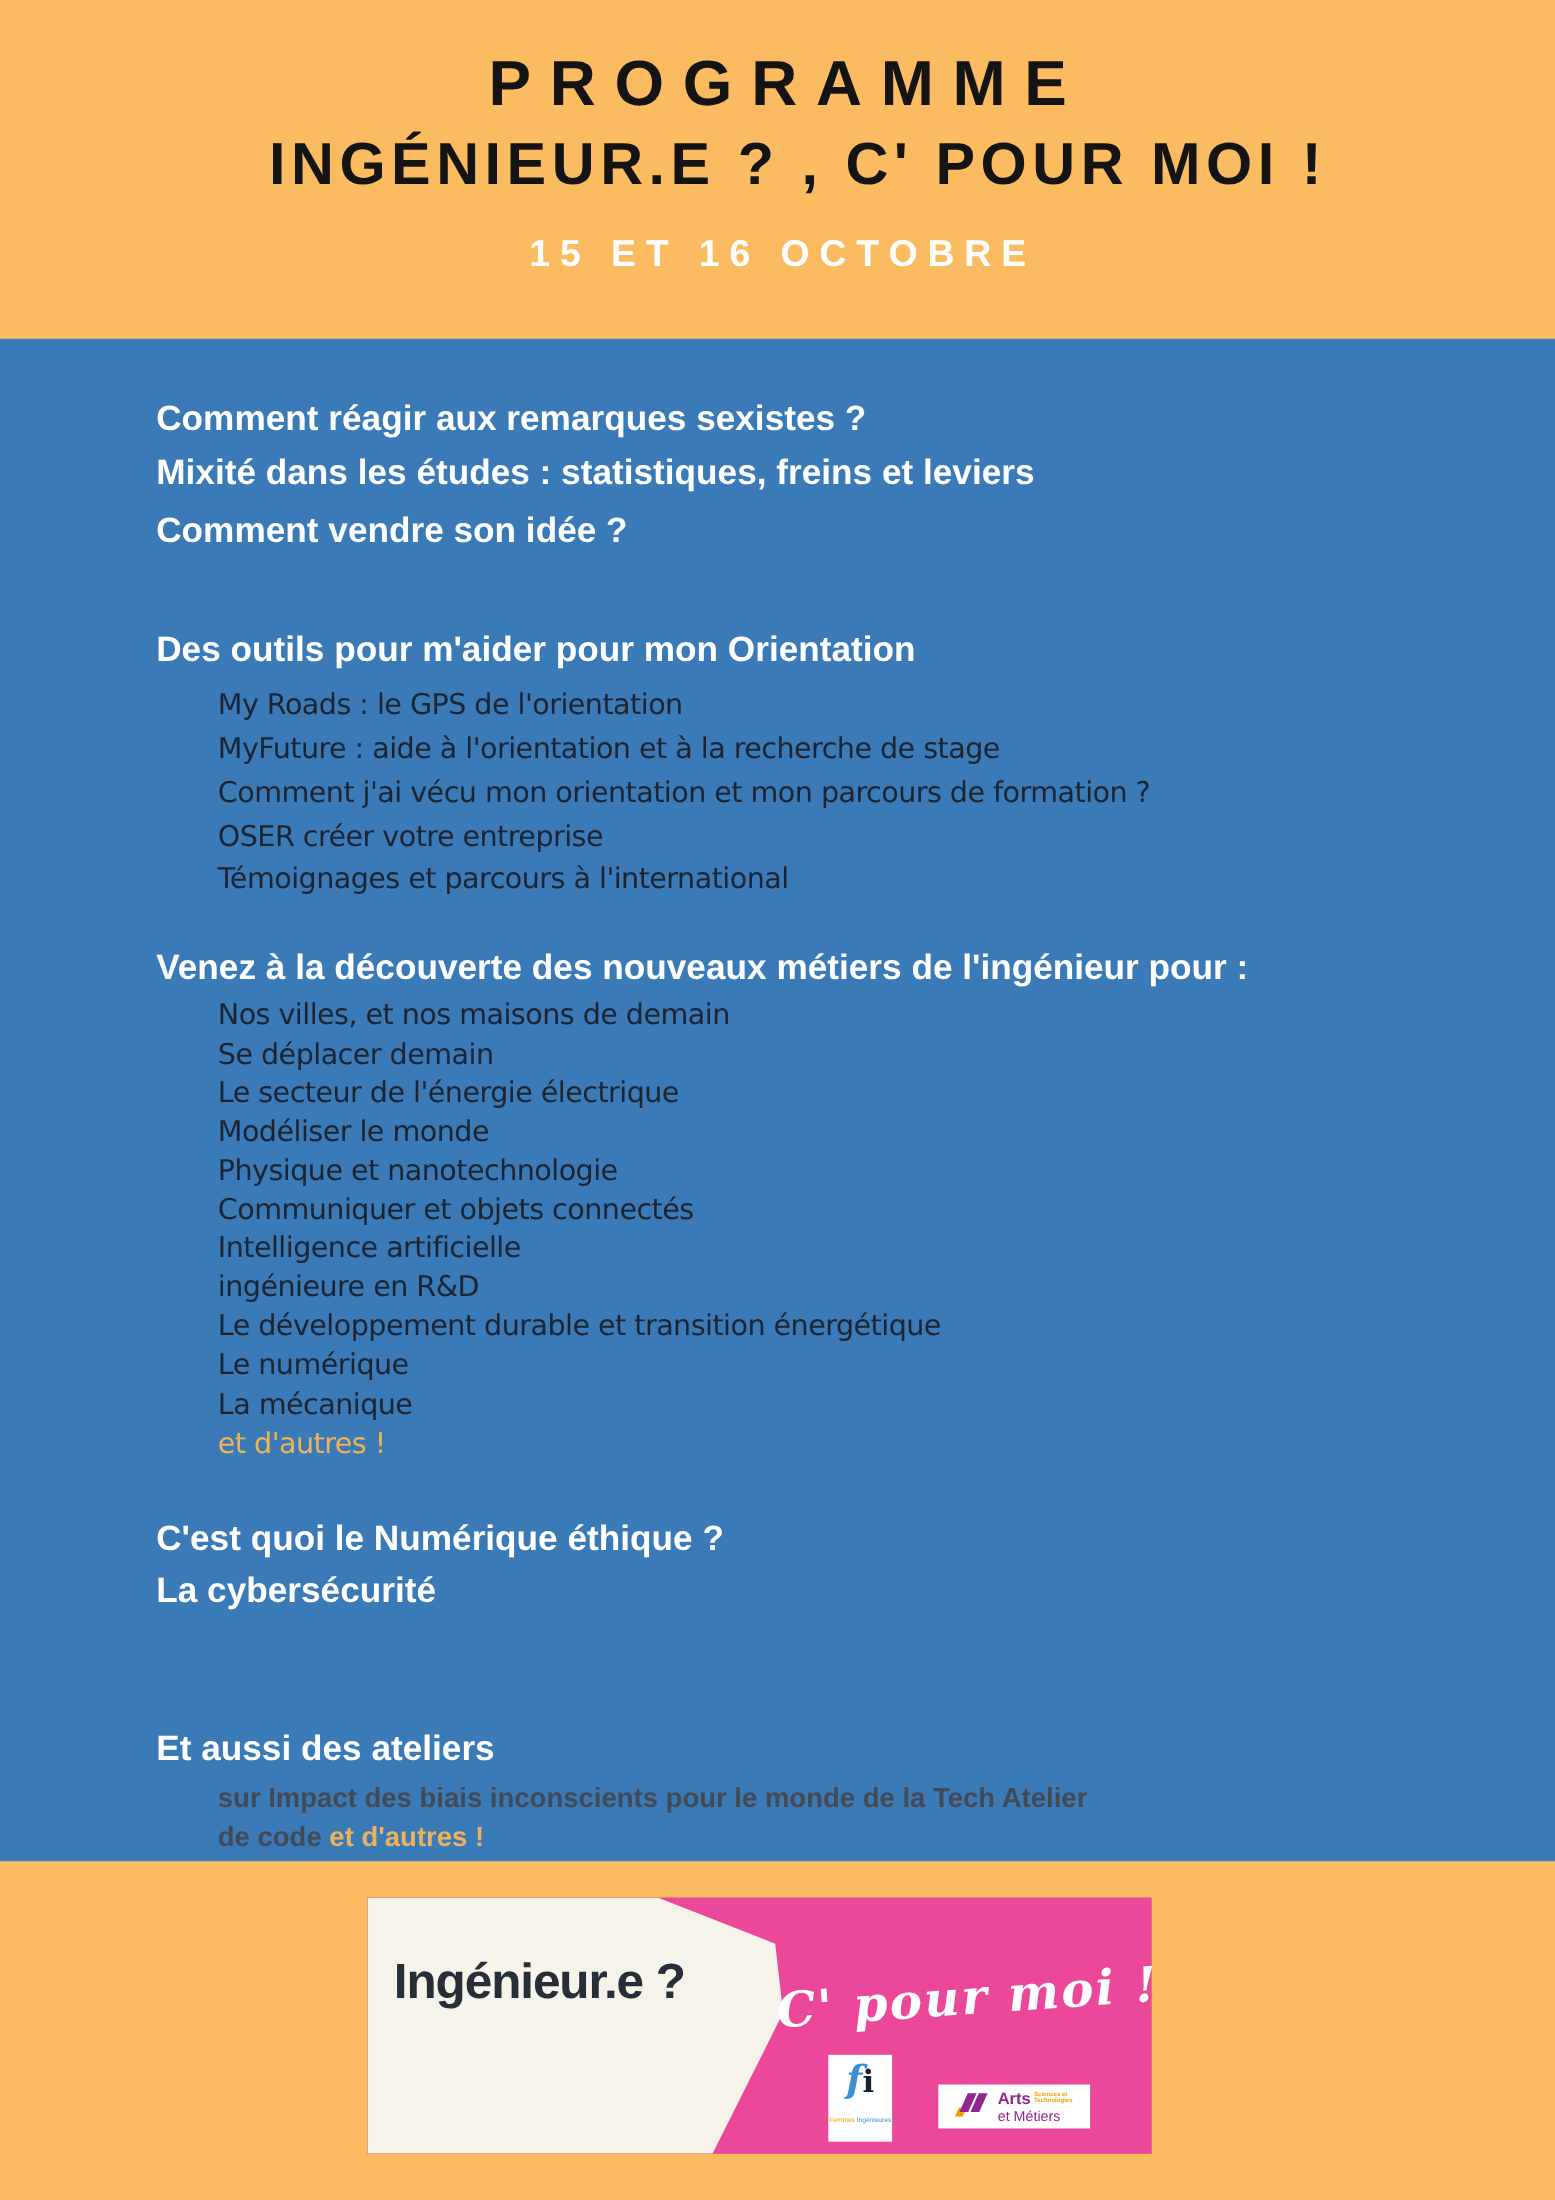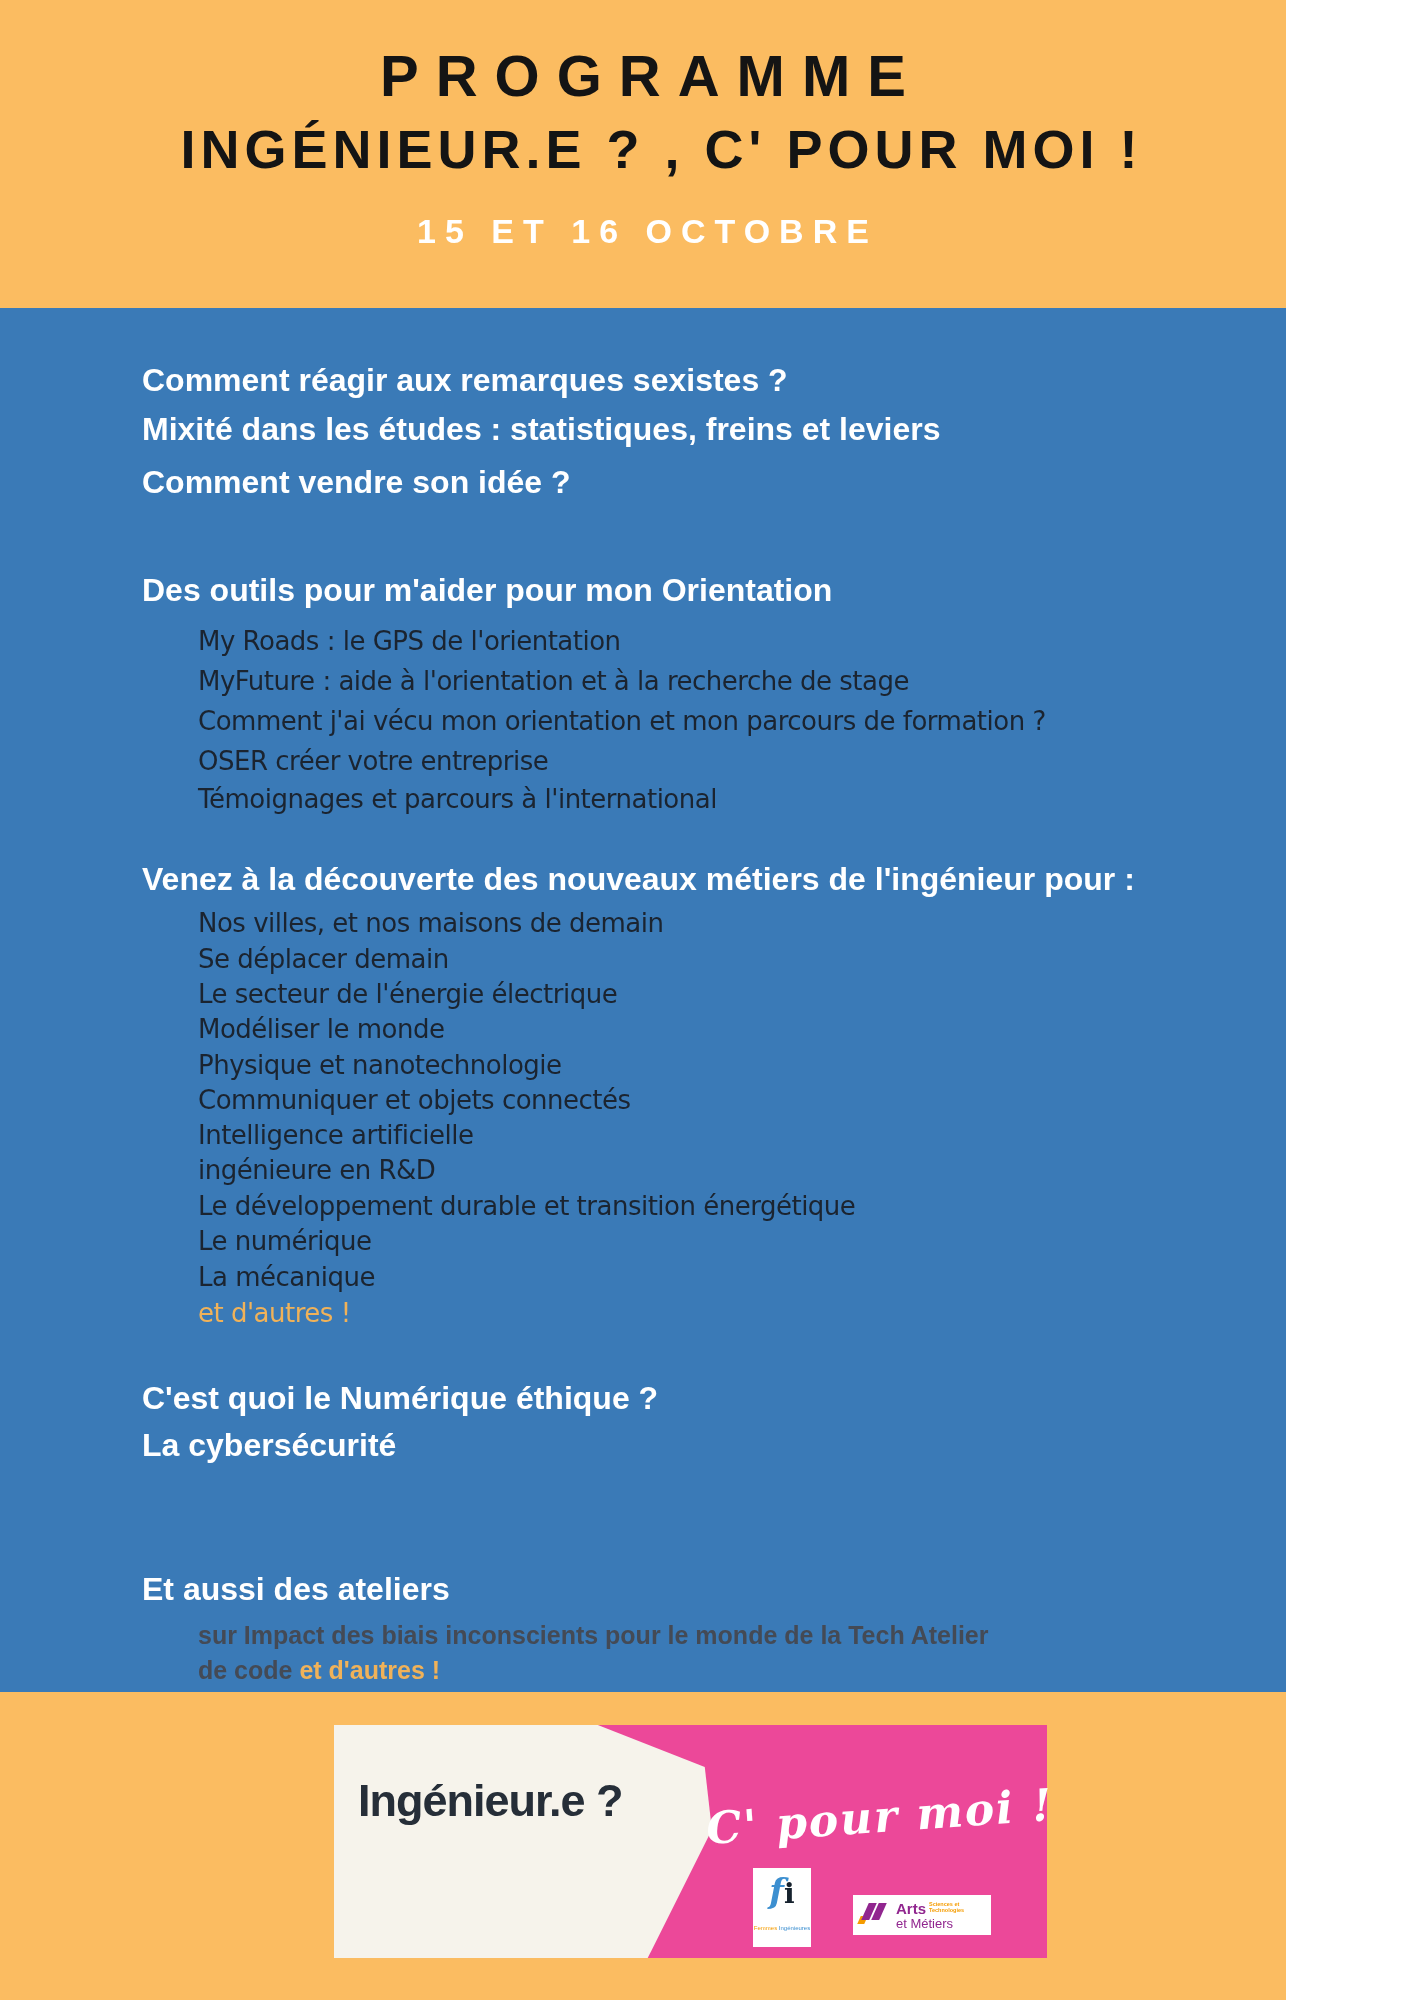--- a/index.html
+++ b/index.html
@@ -1,18 +1,18 @@
 <!DOCTYPE html>
 <html><head>
 <meta charset="utf-8">
 <style>
   html,body { margin:0; padding:0; }
   .poster {
     position:relative;
-    width:1286px; height:2000px;
+    width:1414px; height:2000px;
     background:#FBBC61;
     font-family:"Liberation Sans", sans-serif;
     overflow:hidden;
   }
   
   .header { position:absolute; top:0; left:0; width:100%; height:308px; text-align:center; }
   .title1 {
     position:absolute; top:42px; left:0; width:100%;
     font-size:58px; font-weight:bold; color:#141414;
     letter-spacing:17px; text-indent:17px;
@@ -73,21 +73,21 @@
     background:#ffffff; text-align:center;
   }
   .fi-glyph { margin-top:6px; line-height:34px; }
   .fi-f { font-family:"DejaVu Serif", serif; font-style:italic; font-weight:bold; font-size:34px; color:#3C8FD0; }
   .fi-i { font-family:"DejaVu Serif", serif; font-weight:bold; font-size:28px; color:#16222E; }
   .fi-caption { margin-top:10px; font-size:6px; white-space:nowrap; }
   .fi-caption .c1 { color:#F59C00; }
   .fi-caption .c2 { color:#3C8FD0; }
   .am-card {
     position:absolute; left:519px; top:170px; width:138px; height:40px;
-    background:#ffffff; display:flex; align-items:center; padding-left:5px; box-sizing:border-box;
+    background:#ffffff; display:flex; align-items:center; padding-left:16px; box-sizing:border-box;
   }
   .am-glyph { position:relative; width:32px; height:24px; flex:0 0 auto; }
   .am-bar { position:absolute; width:8px; height:17px; background:#91268F; transform:skewX(-24deg); }
   .am-bar.b1 { left:7px; top:0; }
   .am-bar.b2 { left:17px; top:0; }
   .am-bar.orange { width:7px; height:8px; background:#F59C00; left:1px; top:13px; }
   .am-text { margin-left:6px; line-height:1; }
   .am-row1 { display:flex; align-items:flex-start; }
   .am-name1 { font-size:15px; font-weight:bold; color:#91268F; }
   .am-tagline { margin-left:3px; font-size:5.5px; color:#F59C00; line-height:1.1; font-weight:bold; }

